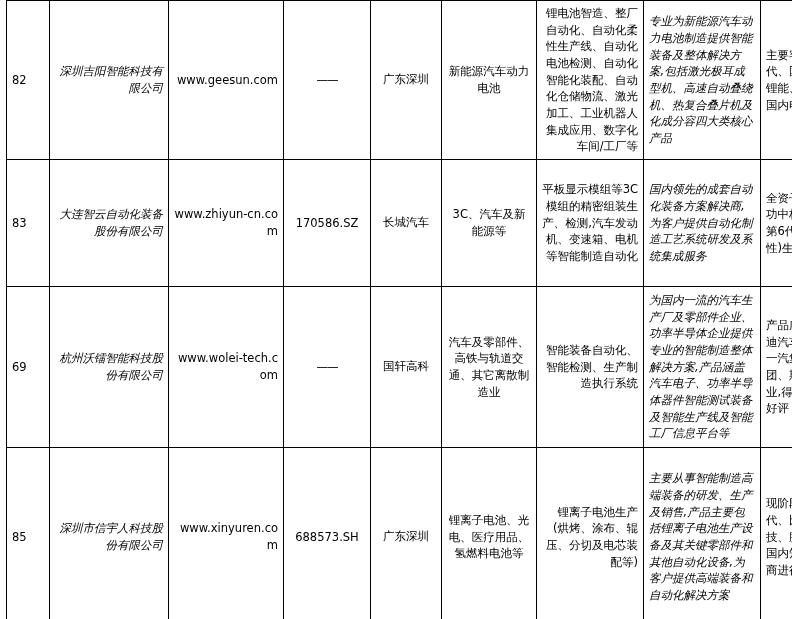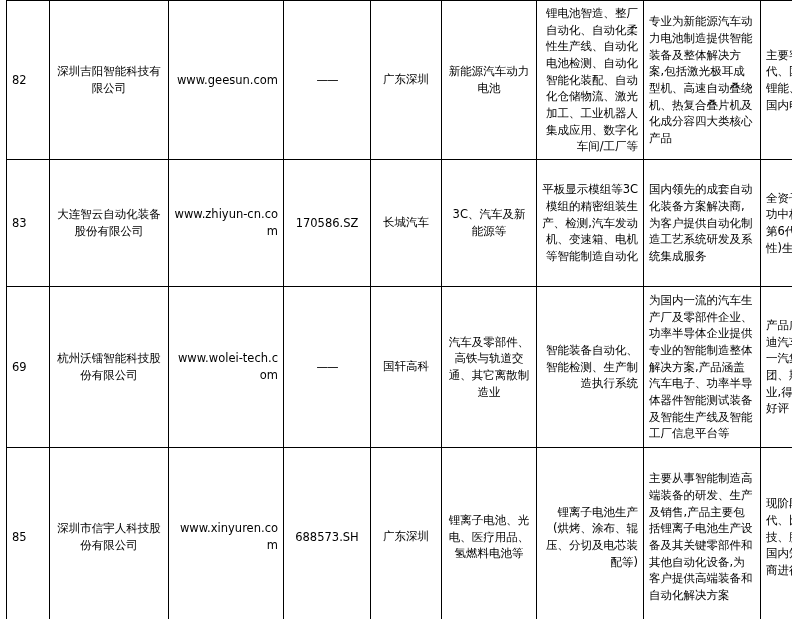--- a/index.html
+++ b/index.html
@@ -28,21 +28,22 @@
     padding: 4px 5px;
     word-break: break-all;
   }
   td.c-index {
     width: 32px;
     text-align: left;
     font-size: 12px;
   }
   td.c-company {
     width: 108px;
-    text-align: center;
+    text-align: right;
+    font-style: italic;
   }
   td.c-website {
     width: 104px;
     text-align: right;
     word-break: break-all;
   }
   td.c-code {
     width: 76px;
     text-align: center;
   }
@@ -55,20 +56,21 @@
     width: 84px;
     text-align: center;
   }
   td.c-product {
     width: 96px;
     text-align: right;
   }
   td.c-solution {
     width: 106px;
     text-align: left;
+    font-style: italic;
   }
   td.c-customers {
     width: 104px;
     text-align: left;
   }
   .row-82 td { height: 150px; }
   .row-83 td { height: 118px; }
   .row-84 td { height: 152px; }
   .row-85 td { height: 170px; }
   .dash {

